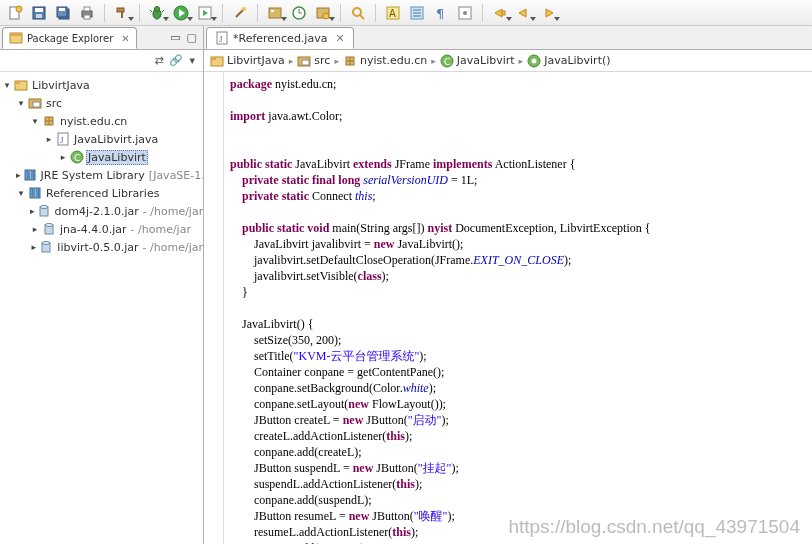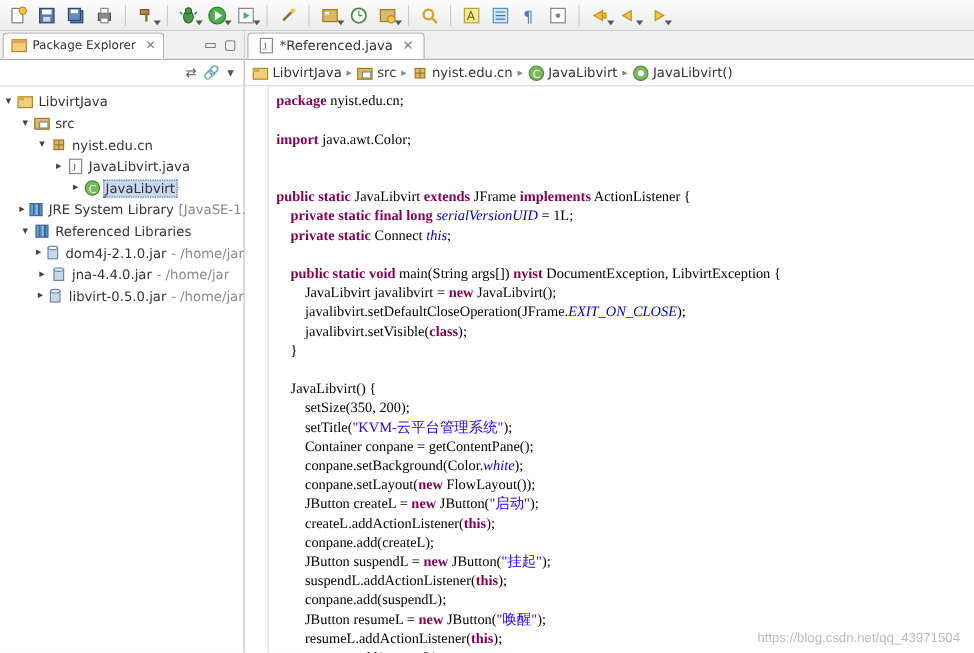--- a/index.html
+++ b/index.html
@@ -42,21 +42,21 @@
   .bc-sep { color:#888; font-size:9px;}
   .bc-item { display:flex; align-items:center; gap:3px;}
 
   .code-area { flex:1; display:flex; min-height:0;}
   .fold-gutter { width:20px; border-right:1px solid #ddd; background:#fff;}
   .code { flex:1; overflow:auto; padding:4px 0 0 6px; font-family:Liberation Serif, serif; font-size:12px; line-height:16px; white-space:pre; color:#000;}
   .kw { color:#7f0055; font-weight:bold;}
   .str { color:#2a00ff;}
   .stat-i { color:#0000c0; font-style:italic;}
 
-  .watermark { position:absolute; right:12px; bottom:6px; color:rgba(120,120,120,0.5); font-size:11px; font-family:Arial; pointer-events:none;}
+  .watermark { position:absolute; right:12px; bottom:6px; color:rgba(120,120,120,0.5); font-size:19px; font-family:Arial; pointer-events:none;}
 
   .root { position:relative; width:812px; height:544px;}
   .stack { position:absolute; inset:0; display:flex; flex-direction:column;}
 </style>
 </head>
 <body>
 <div class="root">
 <div class="stack">
 
 <div class="main-toolbar" id="main-toolbar">

